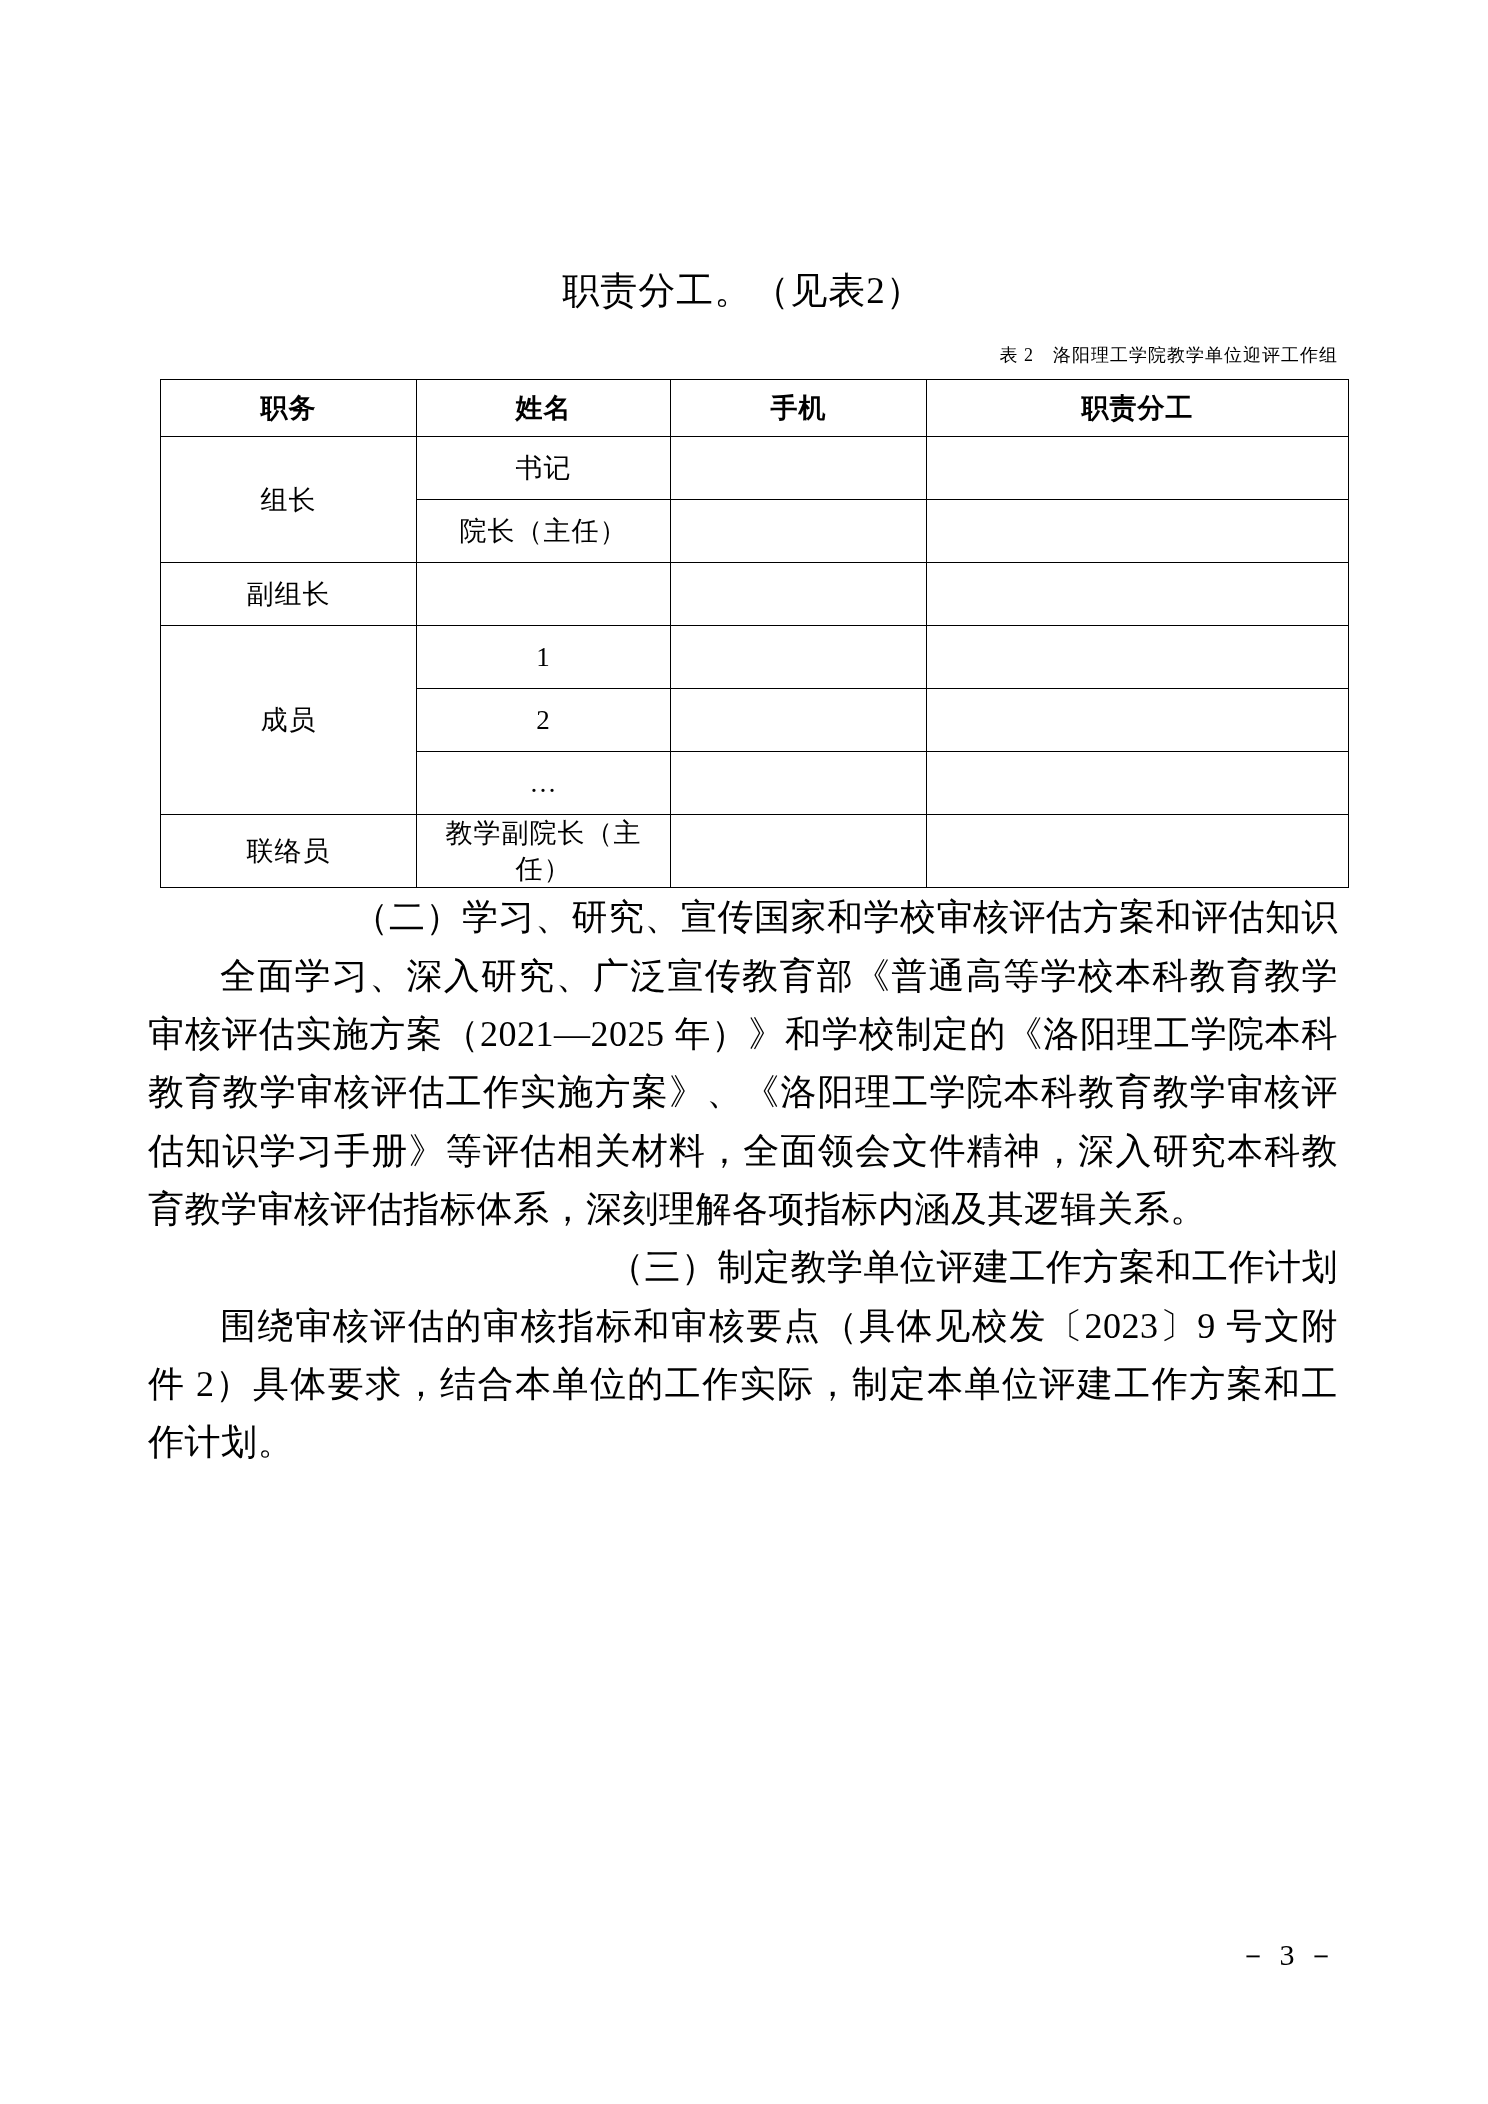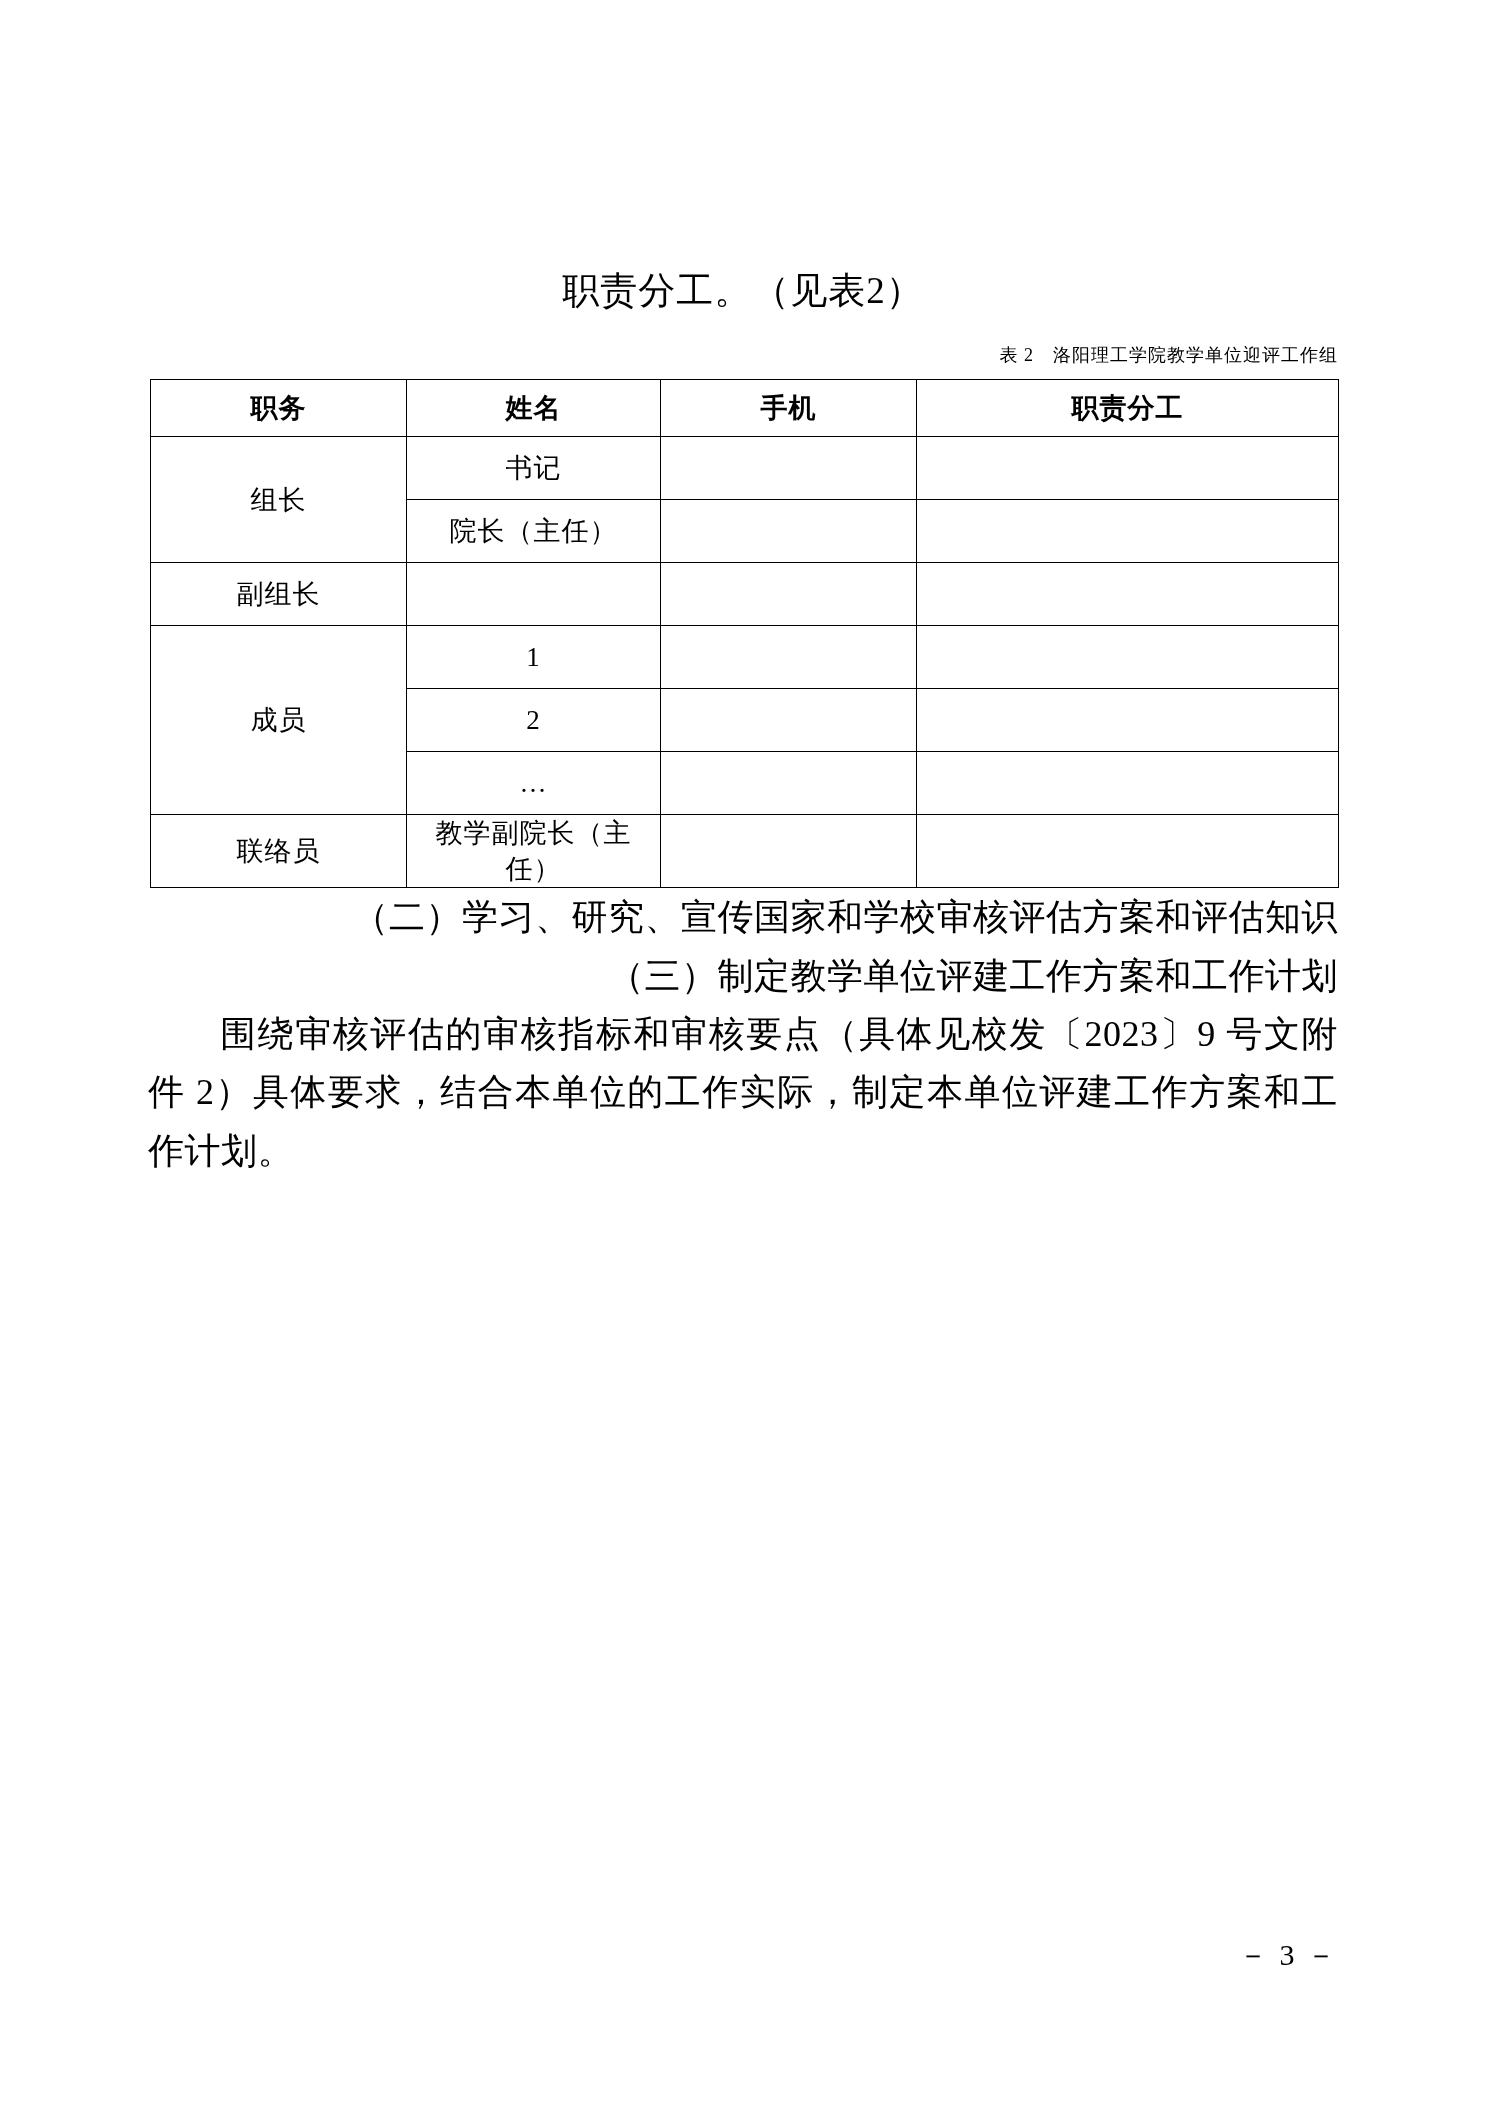--- a/index.html
+++ b/index.html
@@ -43,21 +43,21 @@
     text-align: right;
     font-size: 18px;
     letter-spacing: 1px;
     margin: 0 0 12px 0;
   }
 
   table.work-group {
     border-collapse: collapse;
     width: 1188px;
     table-layout: fixed;
-    margin: 0 0 0 2px;
+    margin: 0 0 0 12px;
   }
   table.work-group td,
   table.work-group th {
     border: 1.5px solid #000;
     height: 62px;
     text-align: center;
     vertical-align: middle;
     font-size: 27px;
     letter-spacing: 1px;
     padding: 0 4px;
@@ -160,20 +160,21 @@
         <tr>
           <td>联络员</td>
           <td>教学副院长（主任）</td>
           <td></td>
           <td></td>
         </tr>
       </tbody>
     </table>
 
     <p class="sec-head first-after-table">（二）学习、研究、宣传国家和学校审核评估方案和评估知识</p>
+    <p class="body-par">全面学习、深入研究、广泛宣传教育部《普通高等学校本科教育教学审核评估实施方案（2021—2025 年）》和学校制定的《洛阳理工学院本科教育教学审核评估工作实施方案》、《洛阳理工学院本科教育教学审核评估知识学习手册》等评估相关材料，全面领会文件精神，深入研究本科教育教学审核评估指标体系，深刻理解各项指标内涵及其逻辑关系。</p>
 
     <p class="sec-head">（三）制定教学单位评建工作方案和工作计划</p>
     <p class="body-par">围绕审核评估的审核指标和审核要点（具体见校发〔2023〕9 号文附件 2）具体要求，结合本单位的工作实际，制定本单位评建工作方案和工作计划。</p>
 
 
   </div>
 
   <div class="page-number">－ 3 －</div>
 </div>
 

